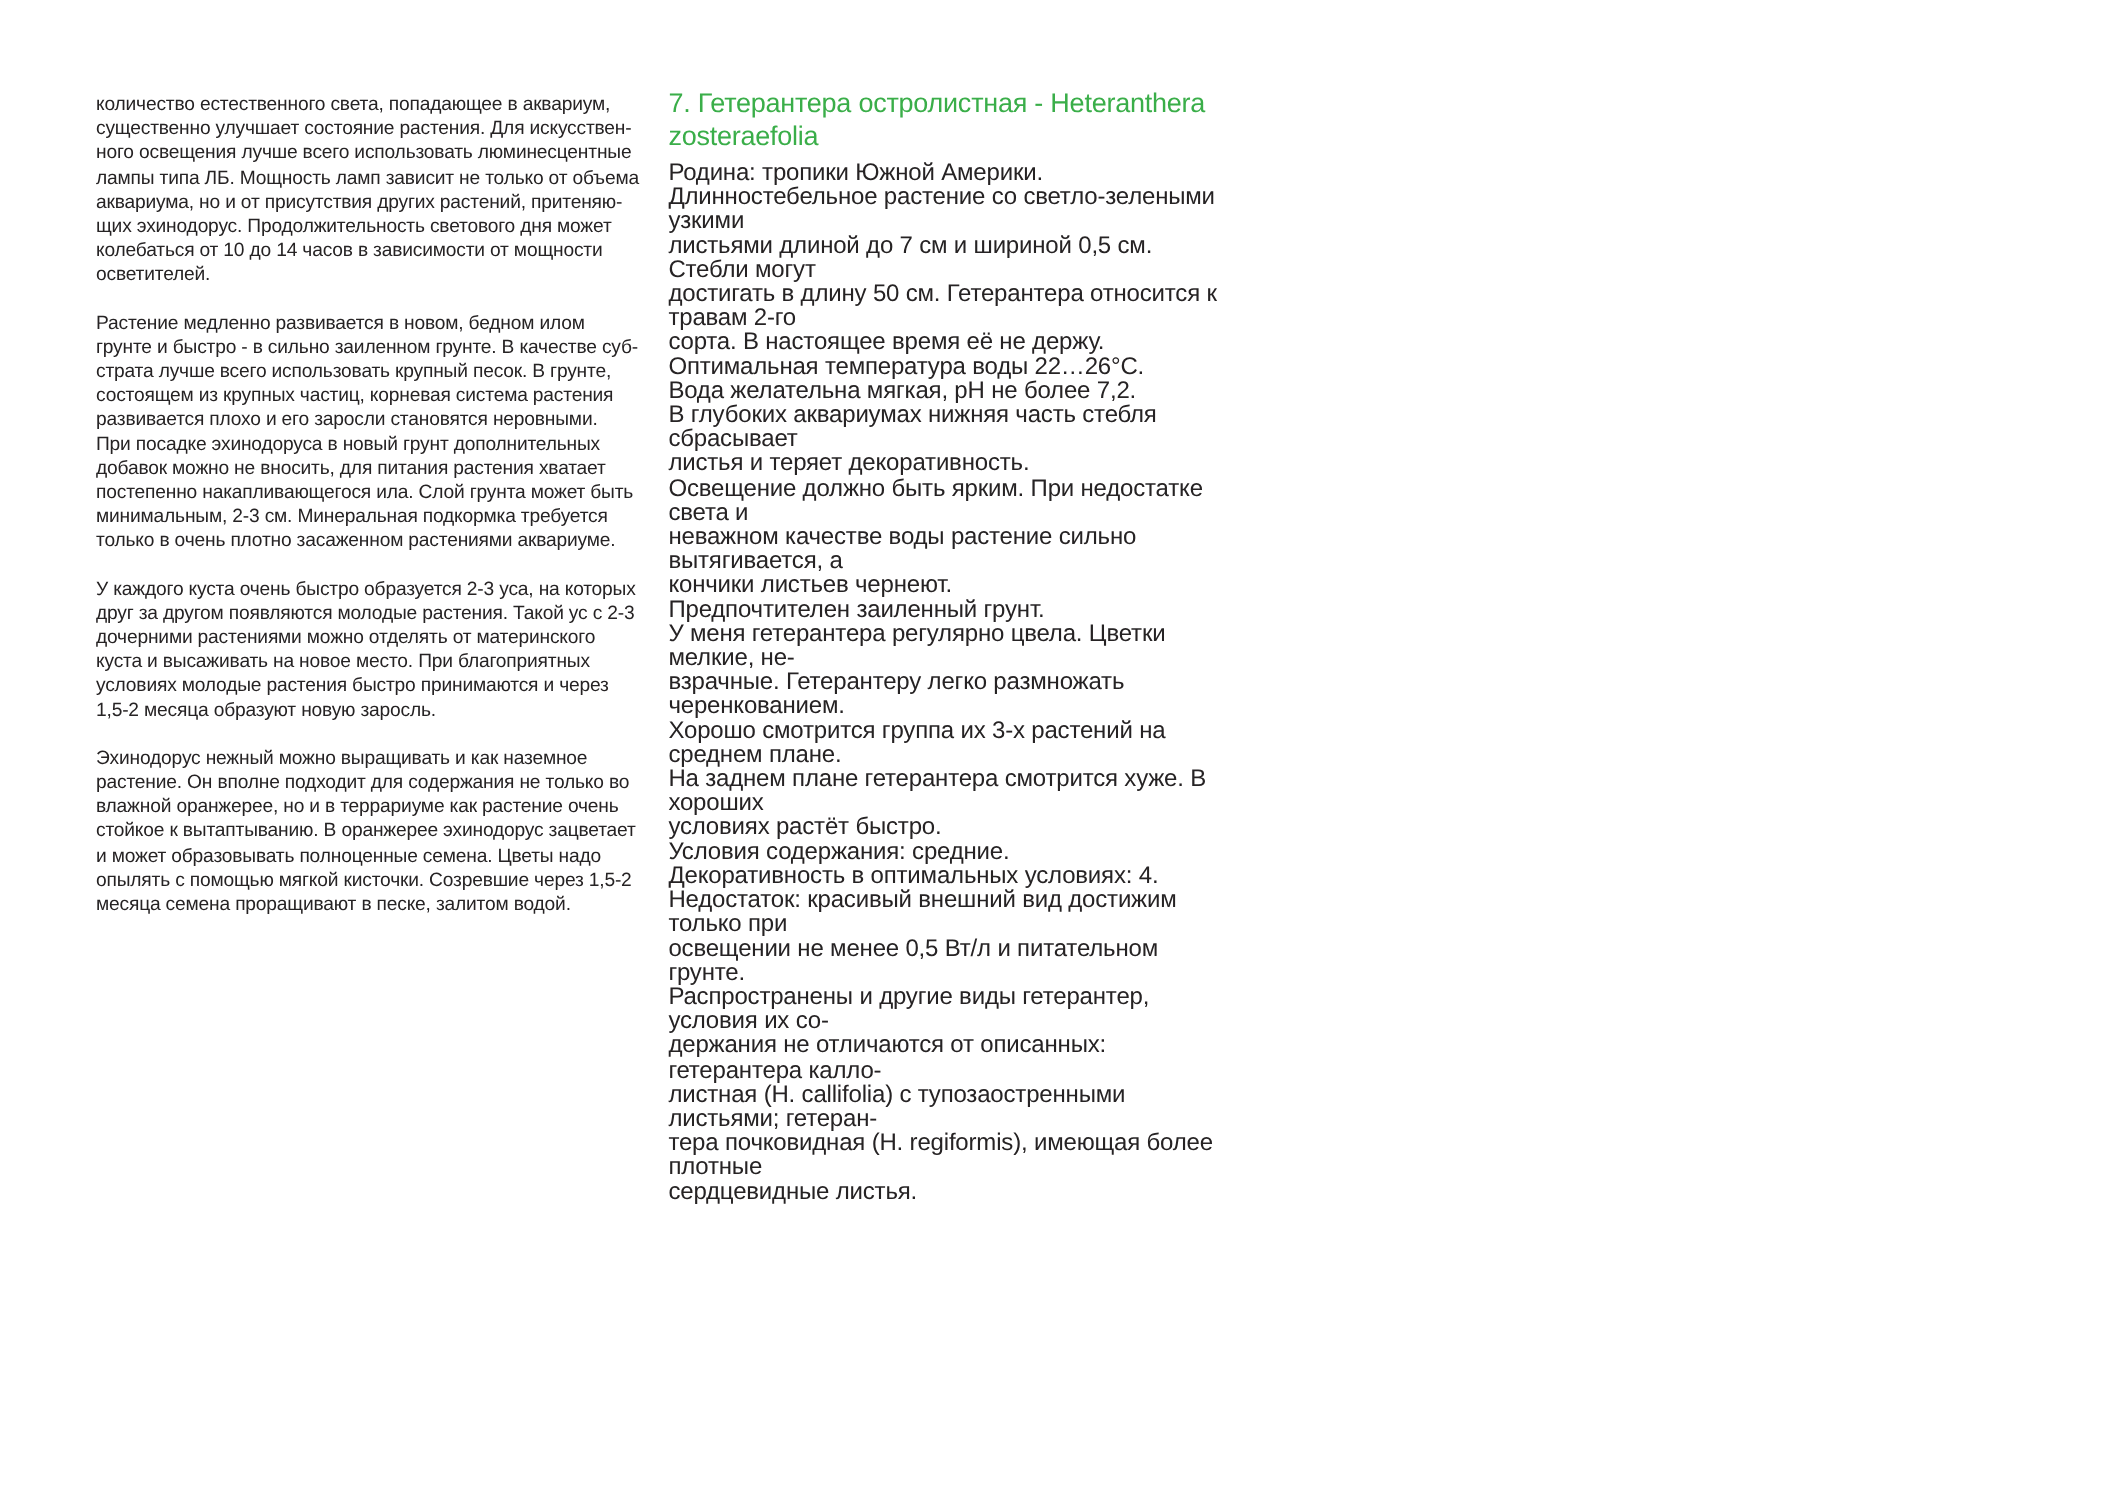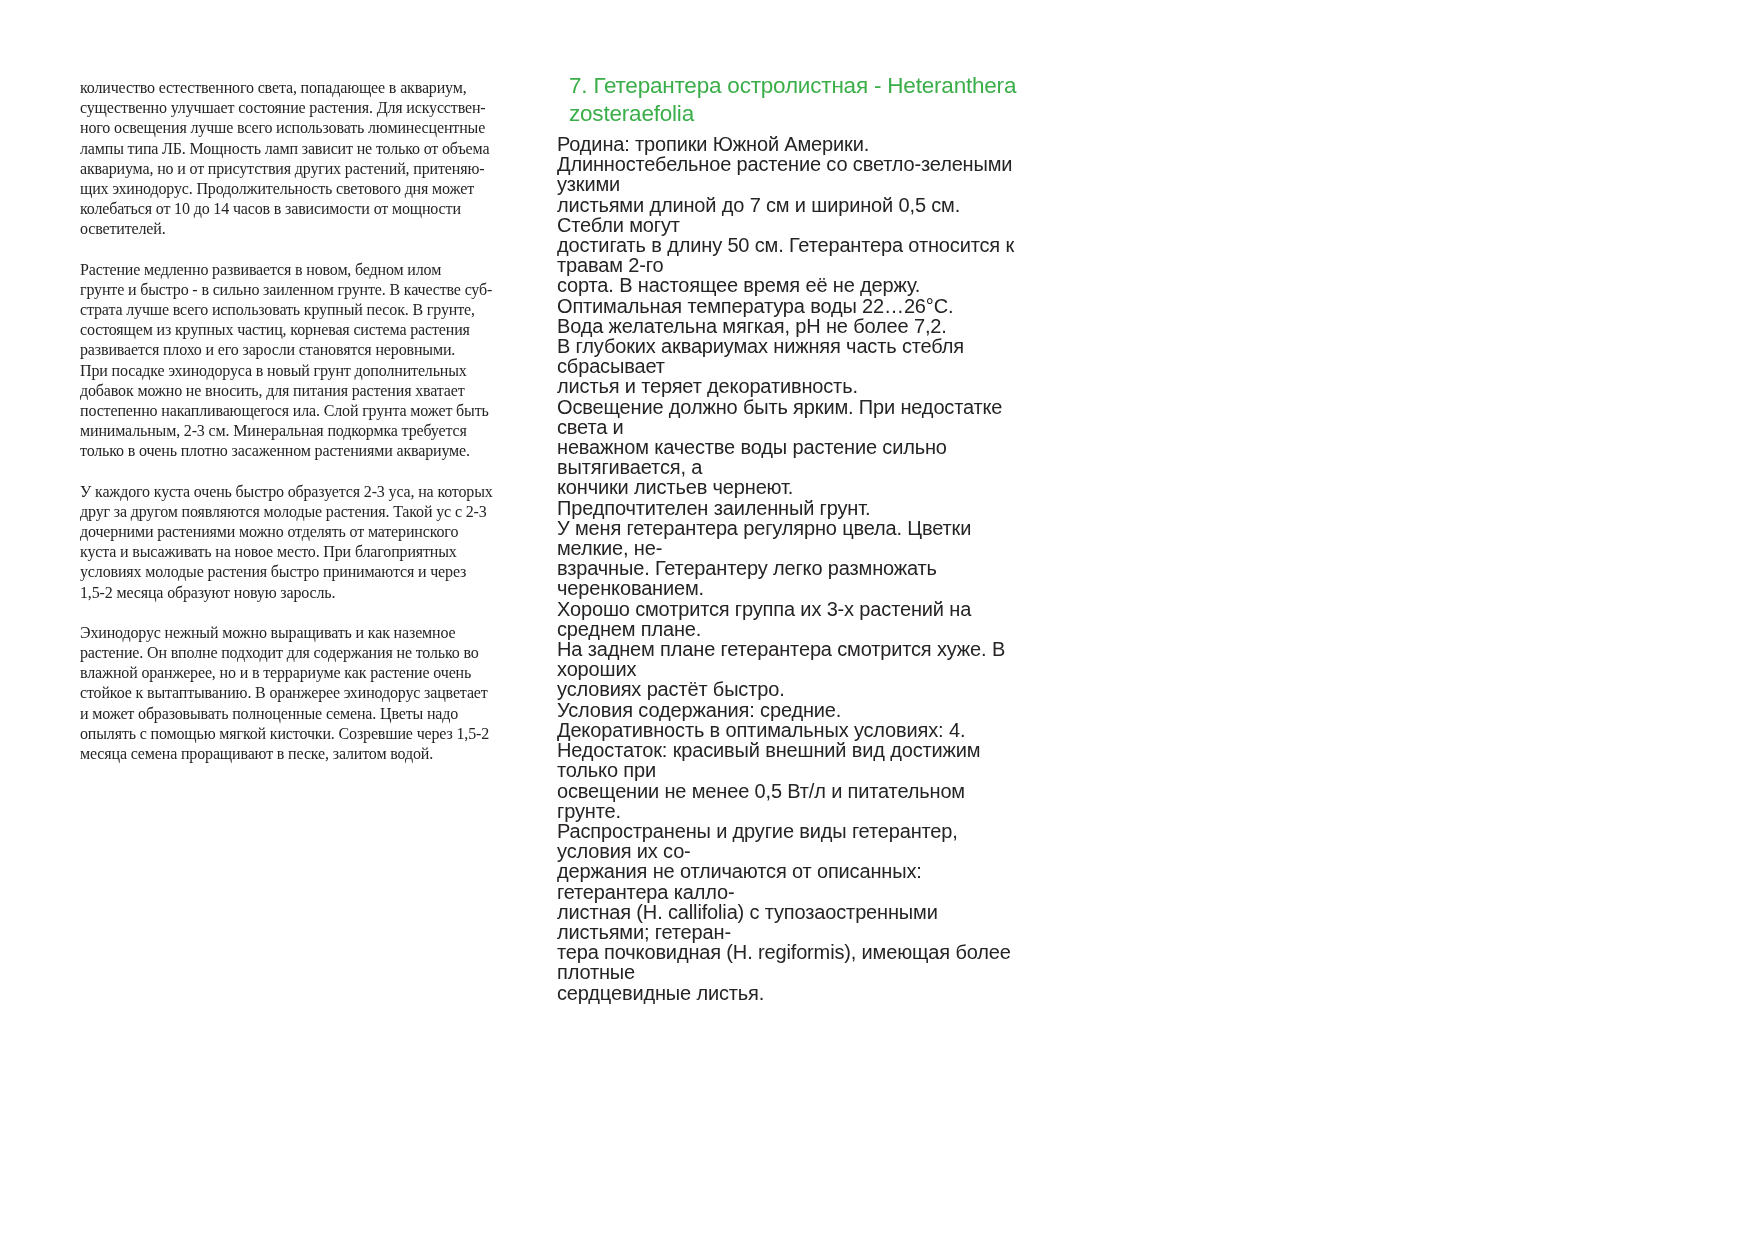--- a/index.html
+++ b/index.html
@@ -16,37 +16,36 @@
     font-family: "Liberation Sans", "DejaVu Sans", sans-serif;
   }
   .col {
     position: absolute;
     top: 0;
   }
   .col-left {
     left: 80px;
     top: 78px;
     width: 462px;
-    font-family: Liberation Serif, serif;
   }
   .col-right {
     left: 557px;
     top: 72px;
     width: 464px;
   }
   .para {
     margin: 0 0 20px 0;
     font-size: 16px;
     line-height: 20.2px;
     letter-spacing: -0.15px;
     color: #262324;
     white-space: pre-line;
   }
   .heading {
-    margin: 0 0 7px 12px;
+    margin: 0 0 7px 0;
     font-size: 22.5px;
     line-height: 27.5px;
     font-weight: 400;
     letter-spacing: -0.2px;
     color: #3aae49;
     white-space: pre-line;
   }
   .body-text {
     margin: 0;
     font-size: 20px;

